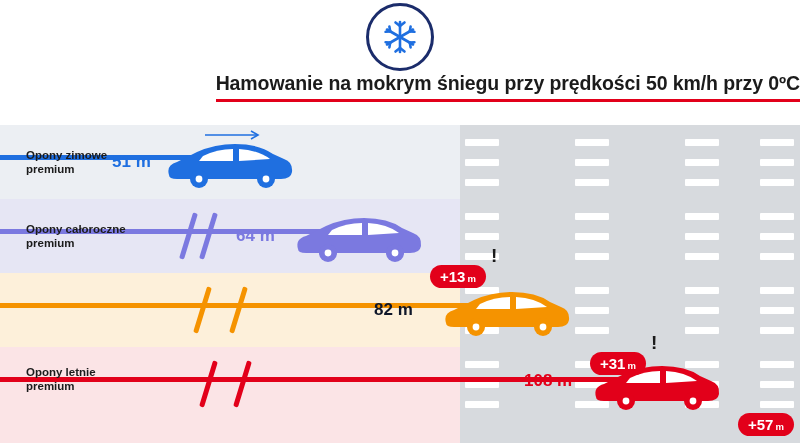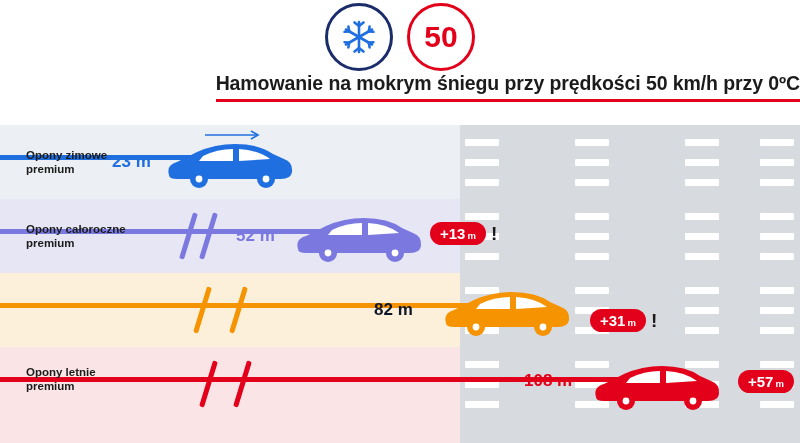--- a/index.html
+++ b/index.html
@@ -75,21 +75,21 @@
   }
   
   .car{position:absolute;z-index:8;}
   
   .delta{
     position:absolute;z-index:9;display:flex;align-items:center;
   }
   .delta-pill{
     background:#e2001a;color:#ffffff;border-radius:13px;
     padding:4px 10px 4px 10px;font-weight:bold;font-size:15px;
-    display:flex;align-items:baseline;line-height:1;
+    display:flex;align-items:baseline;line-height:1;margin-top:43px;
   }
   .delta-pill .u{font-size:9.5px;font-weight:bold;margin-left:2px;}
   .delta-bang{
     margin-left:5px;color:#1b1b1b;font-weight:bold;font-size:19px;line-height:1;
   }
 </style>
 </head>
 <body>
 
 <div class="badges">
@@ -109,23 +109,20 @@
           <line x1="27.8" y1="23.6" x2="32.4" y2="23.2"></line>
             <line x1="27.8" y1="23.6" x2="28.6" y2="28.4"></line>
           <line x1="8.2" y1="23.6" x2="3.6" y2="23.2"></line>
             <line x1="8.2" y1="23.6" x2="7.4" y2="28.4"></line>
           <line x1="27.8" y1="12.4" x2="32.4" y2="12.8"></line>
             <line x1="27.8" y1="12.4" x2="28.6" y2="7.6"></line>
         </g>
       </svg>
     </span>
   </div>
-  <div class="badge badge-speed">
-    <span>50</span>
-  </div>
 </div>
 
 <div class="title-wrap">
   <div class="title">Hamowanie na mokrym śniegu przy prędkości 50 km/h przy 0ºC</div>
 </div>
 
 <div class="chart">
 
   <div class="row" style="top:0;">
     <div class="band" style="background:#eceff3;"></div>
@@ -140,21 +137,21 @@
       <div class="dash" style="left:225px;top:14px;"></div>
       <div class="dash" style="left:225px;top:34px;"></div>
       <div class="dash" style="left:225px;top:54px;"></div>
       <div class="dash" style="left:300px;top:14px;"></div>
       <div class="dash" style="left:300px;top:34px;"></div>
       <div class="dash" style="left:300px;top:54px;"></div>
     </div>
     <div class="line" style="left:0;top:30px;width:200px;background:#1f6fe0;"></div>
     <div class="label">Opony zimowe
 premium</div>
-    <div class="dist" style="left:112px;color:#1f6fe0;">23 m</div>
+    <div class="dist" style="left:112px;color:#1f6fe0;">51 m</div>
     <div class="car" style="left:163px;top:10px;">
       <svg width="132" height="56" viewBox="0 0 132 56">
         <path d="M6,40 Q3,30 14,27 L34,17 Q52,9 72,9 Q96,9 110,19 L121,24 Q130,27 129,37 Q128,44 118,44 L14,44 Q6,44 6,40 Z" fill="#1f6fe0"></path>
         <path d="M40,21 Q54,14 70,14 L70,26 L36,26 Z" fill="#ffffff"></path>
         <path d="M76,14 Q95,15 107,24 L76,26 Z" fill="#ffffff"></path>
         <circle cx="36" cy="44" r="9" fill="#1f6fe0"></circle>
         <circle cx="36" cy="44" r="3.4" fill="#ffffff"></circle>
         <circle cx="103" cy="44" r="9" fill="#1f6fe0"></circle>
         <circle cx="103" cy="44" r="3.4" fill="#ffffff"></circle>
       </svg>
@@ -182,21 +179,21 @@
       <div class="dash" style="left:225px;top:54px;"></div>
       <div class="dash" style="left:300px;top:14px;"></div>
       <div class="dash" style="left:300px;top:34px;"></div>
       <div class="dash" style="left:300px;top:54px;"></div>
     </div>
     <div class="line" style="left:0;top:30px;width:330px;background:#7b79e0;"></div>
     <div class="slash" style="left:186px;top:13px;background:#7b79e0;"></div>
     <div class="slash" style="left:206px;top:13px;background:#7b79e0;"></div>
     <div class="label">Opony całoroczne
 premium</div>
-    <div class="dist" style="left:236px;color:#7b79e0;">52 m</div>
+    <div class="dist" style="left:236px;color:#7b79e0;">64 m</div>
     <div class="car" style="left:292px;top:10px;">
       <svg width="132" height="56" viewBox="0 0 132 56">
         <path d="M6,40 Q3,30 14,27 L34,17 Q52,9 72,9 Q96,9 110,19 L121,24 Q130,27 129,37 Q128,44 118,44 L14,44 Q6,44 6,40 Z" fill="#7b79e0"></path>
         <path d="M40,21 Q54,14 70,14 L70,26 L36,26 Z" fill="#ffffff"></path>
         <path d="M76,14 Q95,15 107,24 L76,26 Z" fill="#ffffff"></path>
         <circle cx="36" cy="44" r="9" fill="#7b79e0"></circle>
         <circle cx="36" cy="44" r="3.4" fill="#ffffff"></circle>
         <circle cx="103" cy="44" r="9" fill="#7b79e0"></circle>
         <circle cx="103" cy="44" r="3.4" fill="#ffffff"></circle>
       </svg>

